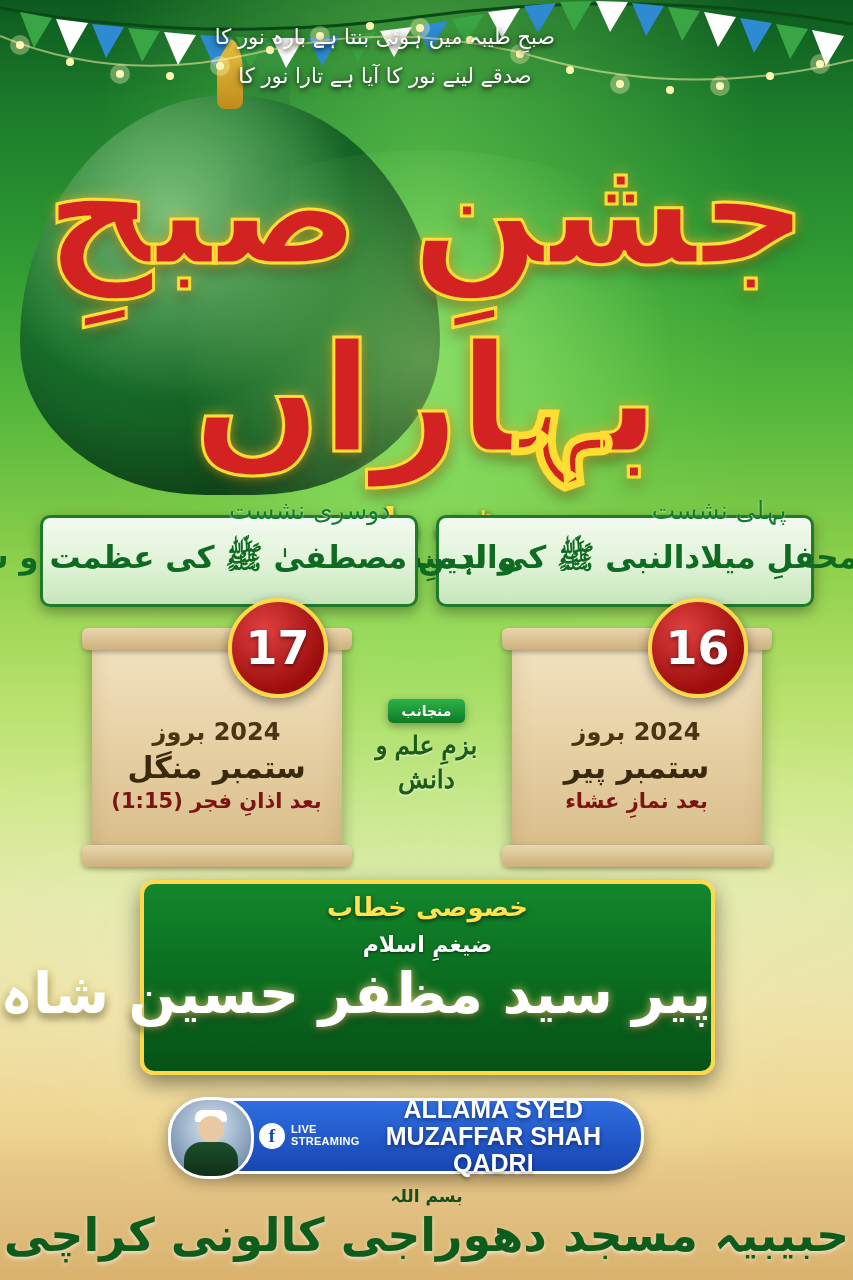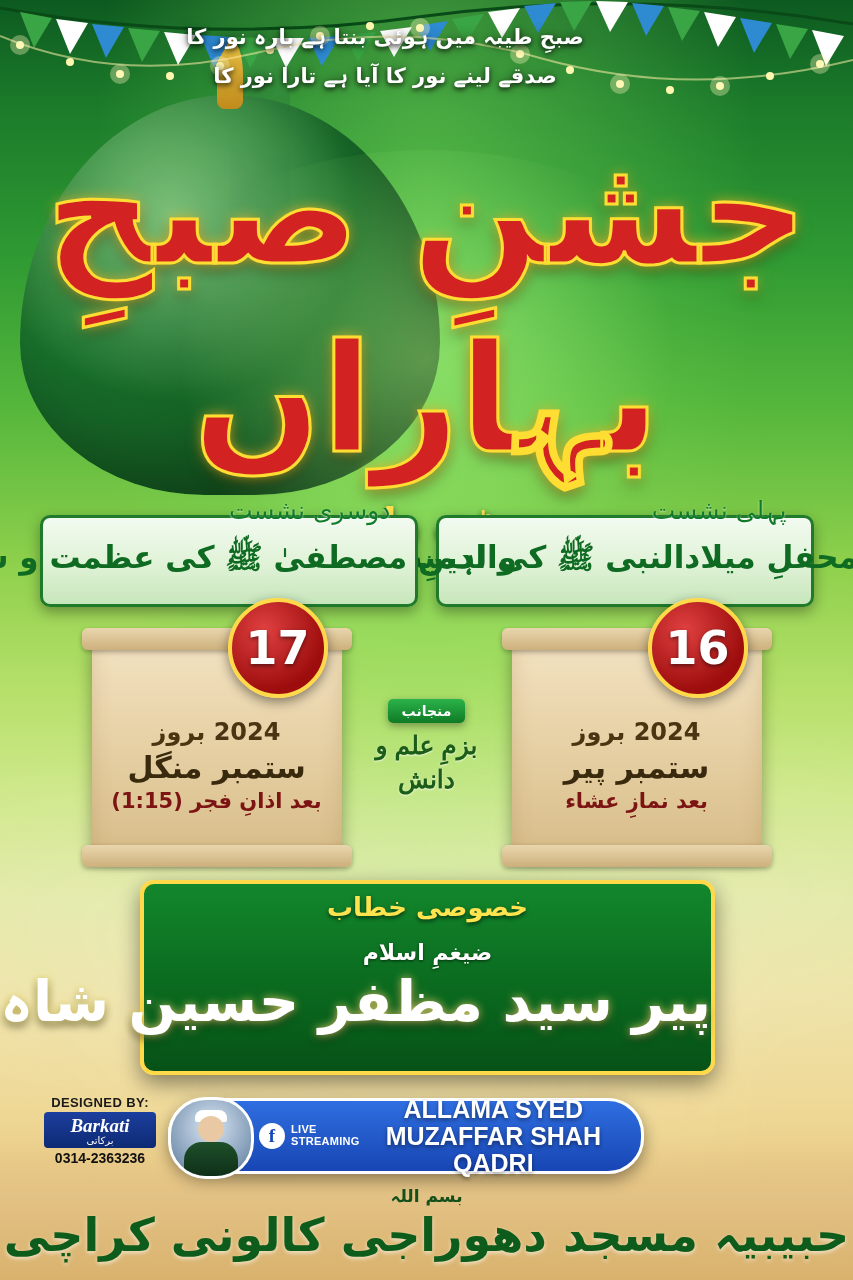--- a/index.html
+++ b/index.html
@@ -125,21 +125,20 @@
     width: 770px;
     text-align: center;
     direction: rtl;
     color: #ffffff;
     text-shadow: 0 2px 5px rgba(0,0,0,0.75), 0 0 12px rgba(0,0,0,0.5);
     font-size: 21px;
     line-height: 1.85;
     letter-spacing: 0.5px;
     font-family: "DejaVu Sans", sans-serif;
     z-index: 6;
-    font-weight: bold;
   }
   .couplet div { white-space: nowrap; }
 
   
   .title-wrap {
     position: absolute;
     left: 0;
     top: 118px;
     width: 853px;
     text-align: center;
@@ -351,21 +350,21 @@
     box-sizing: border-box;
   }
   .speaker-kicker {
     font-family: "DejaVu Sans", sans-serif;
     font-size: 26px;
     font-weight: bold;
     color: #ffe34f;
     text-shadow: 0 2px 4px rgba(0,0,0,0.6);
   }
   .speaker-title {
-    margin-top: 18px;
+    margin-top: 10px;
     font-family: "DejaVu Sans", sans-serif;
     font-size: 22px;
     font-weight: bold;
     color: #ffffff;
     text-shadow: 0 1px 3px rgba(0,0,0,0.6);
   }
   .speaker-name {
     margin-top: 4px;
     font-family: "DejaVu Sans", sans-serif;
     font-size: 56px;
@@ -662,28 +661,20 @@
       </div>
     </div>
   </div>
 
   <div class="speaker-panel">
     <div class="speaker-kicker">خصوصی خطاب</div>
     <div class="speaker-title">ضیغمِ اسلام</div>
     <div class="speaker-name">پیر سید مظفر حسین شاہ قادری</div>
   </div>
 
-  <div class="designer">
-    <div class="designer-label">DESIGNED BY:</div>
-    <div class="designer-logo">
-      <div class="b-name">Barkati</div>
-      <div class="b-sub">برکاتی</div>
-    </div>
-    <div class="designer-phone">0314-2363236</div>
-  </div>
 
   <div class="live-bar">
     <div class="live-avatar">
       <div class="cap"></div>
       <div class="head"></div>
       <div class="body"></div>
     </div>
     <div class="live-fb">
       <div class="fb-circle">f</div>
       <div>

